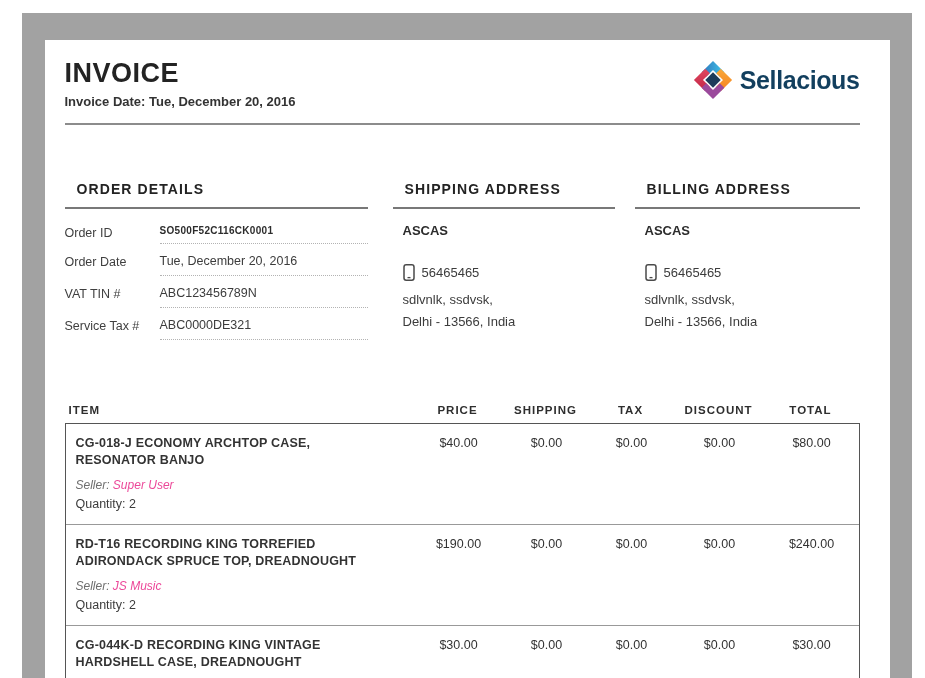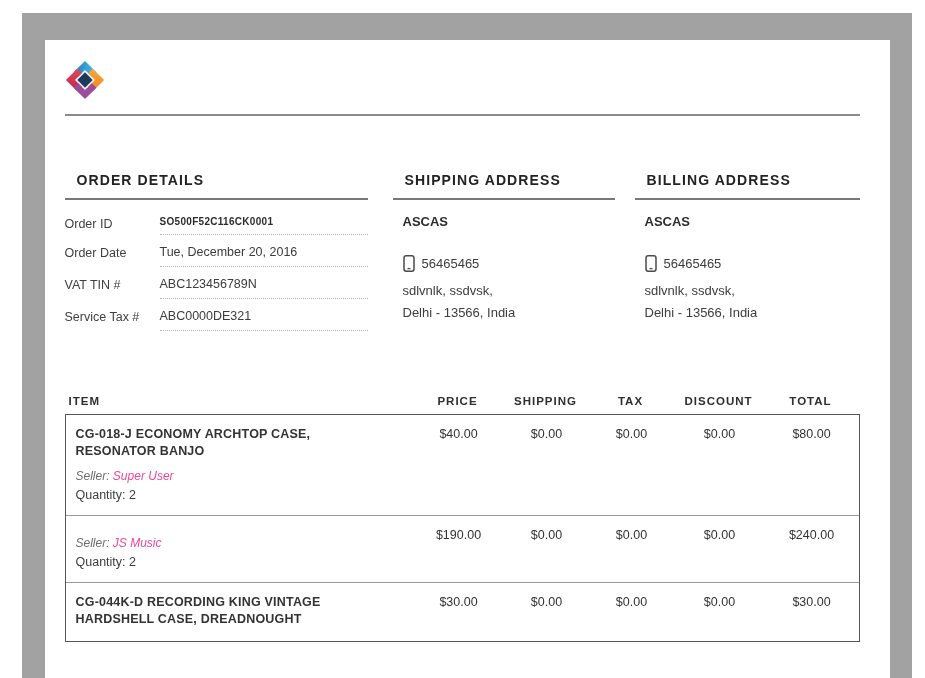--- a/index.html
+++ b/index.html
@@ -68,20 +68,24 @@
   .qty-line { margin-top: 5px; font-size: 12.5px; color: #3c3c3c; }
   .cell-amt { text-align: center; font-size: 12.5px; color: #333; padding-top: 12px; }
 </style>
 </head>
 <body>
 
 <div class="frame">
   <div class="page">
 
     <div class="hdr">
+      <div>
+        <div class="title">INVOICE</div>
+        <div class="inv-date">Invoice Date: Tue, December 20, 2016</div>
+      </div>
       <div class="logo">
         <svg viewBox="0 0 44 44">
           <defs>
             <linearGradient id="gTop" x1="0" y1="0" x2="1" y2="0">
               <stop offset="0" stop-color="#2f74bc"></stop>
                 <stop offset="1" stop-color="#3fc6ea"></stop>
             </linearGradient>
             <linearGradient id="gLeft" x1="0" y1="0" x2="0" y2="1">
               <stop offset="0" stop-color="#e0485e"></stop>
                 <stop offset="1" stop-color="#c22447"></stop>
@@ -90,20 +94,21 @@
               <stop offset="0" stop-color="#f9a93a"></stop>
                 <stop offset="1" stop-color="#f58220"></stop>
             </linearGradient>
           </defs>
           <path d="M22,1 L34.5,13.5 L29.5,18.5 L22,11 L14.5,18.5 L9.5,13.5 Z" fill="url(#gTop)"></path>
           <path d="M1,22 L13.5,9.5 L18.5,14.5 L11,22 L18.5,29.5 L13.5,34.5 Z" fill="url(#gLeft)"></path>
           <path d="M43,22 L30.5,34.5 L25.5,29.5 L33,22 L25.5,14.5 L30.5,9.5 Z" fill="url(#gRight)"></path>
           <path d="M22,43 L9.5,30.5 L14.5,25.5 L22,33 L29.5,25.5 L34.5,30.5 Z" fill="#9b4a9c"></path>
           <path d="M22,13.5 L30.5,22 L22,30.5 L13.5,22 Z" fill="#1c3b5a"></path>
         </svg>
+        <span class="logo-text">Sellacious</span>
       </div>
     </div>
 
     <div class="rule"></div>
 
     <div class="cols">
 
       <section class="col col-order">
         <h2>ORDER DETAILS</h2>
         <div class="od-rows">
@@ -179,20 +184,21 @@
           </div>
           <div class="cell-amt">$40.00</div>
           <div class="cell-amt">$0.00</div>
           <div class="cell-amt">$0.00</div>
           <div class="cell-amt">$0.00</div>
           <div class="cell-amt">$80.00</div>
         </div>
 
         <div class="tbl-row">
           <div class="cell-item">
+            <div class="item-title">RD-T16 RECORDING KING TORREFIED ADIRONDACK SPRUCE TOP, DREADNOUGHT</div>
             <div class="seller-line"><span>Seller: </span><span class="seller-name">JS Music</span></div>
             <div class="qty-line">Quantity: 2</div>
           </div>
           <div class="cell-amt">$190.00</div>
           <div class="cell-amt">$0.00</div>
           <div class="cell-amt">$0.00</div>
           <div class="cell-amt">$0.00</div>
           <div class="cell-amt">$240.00</div>
         </div>
 

